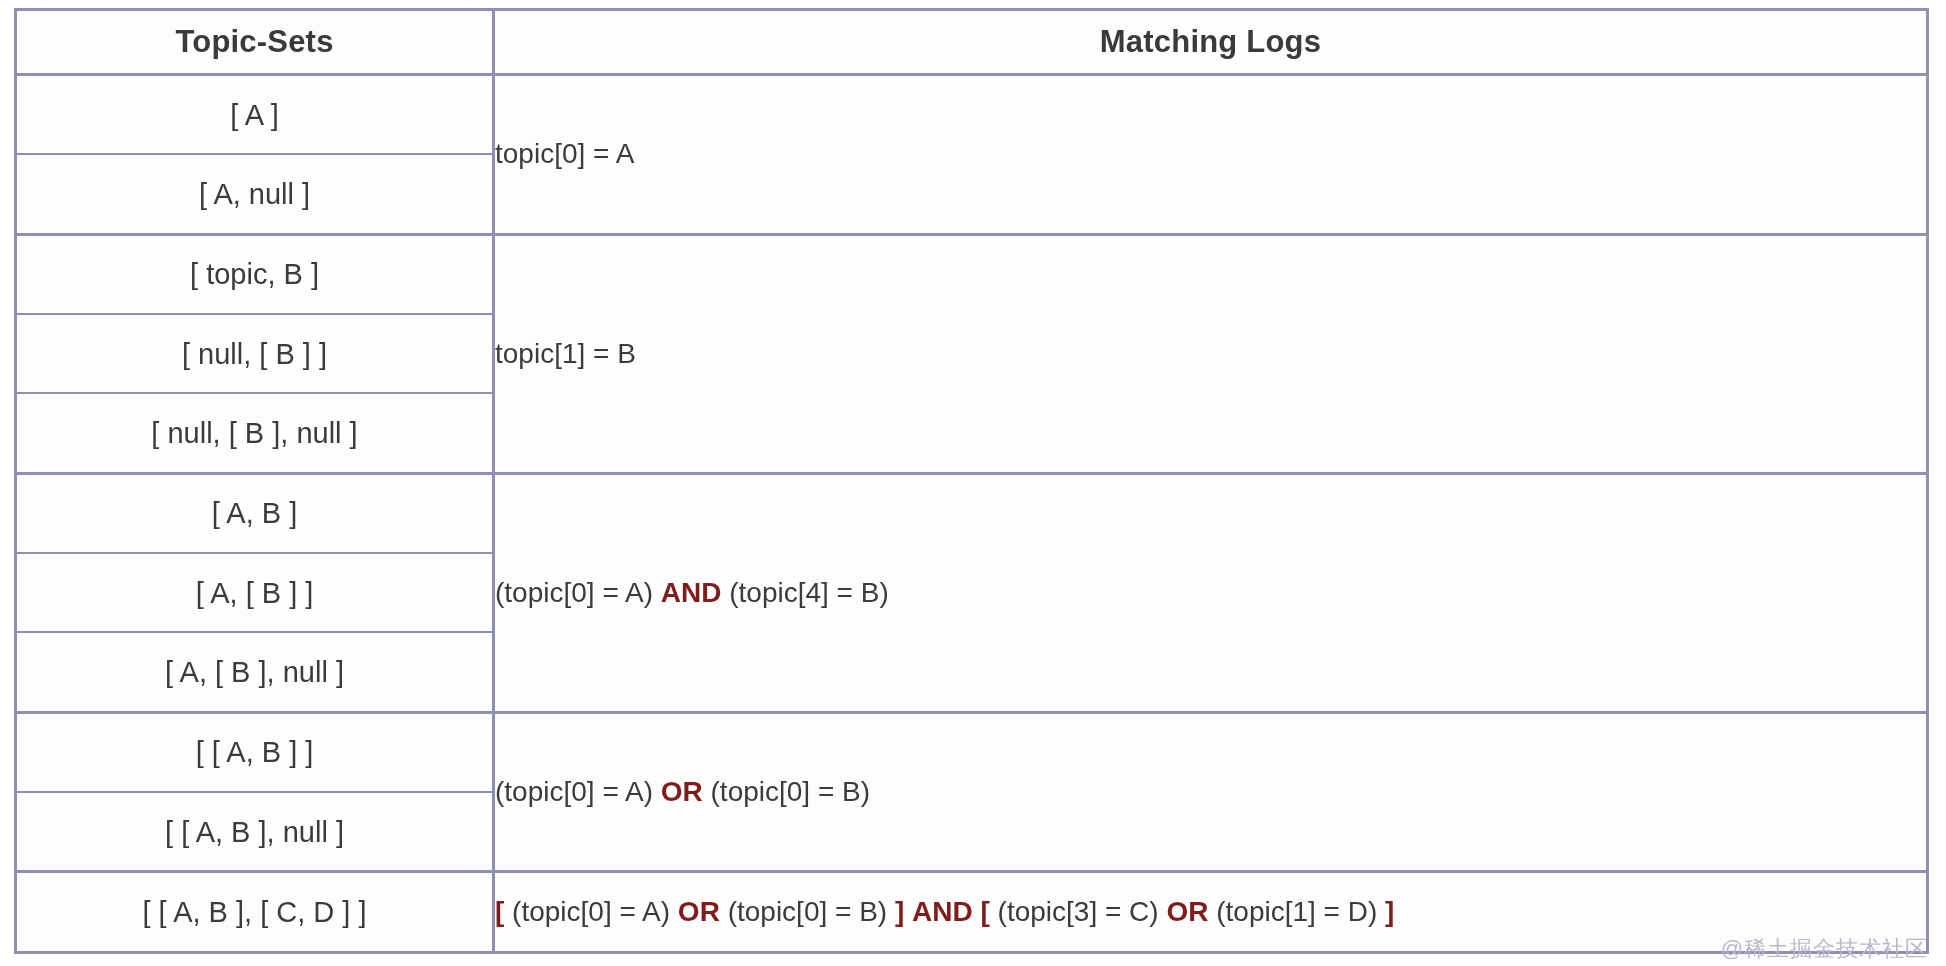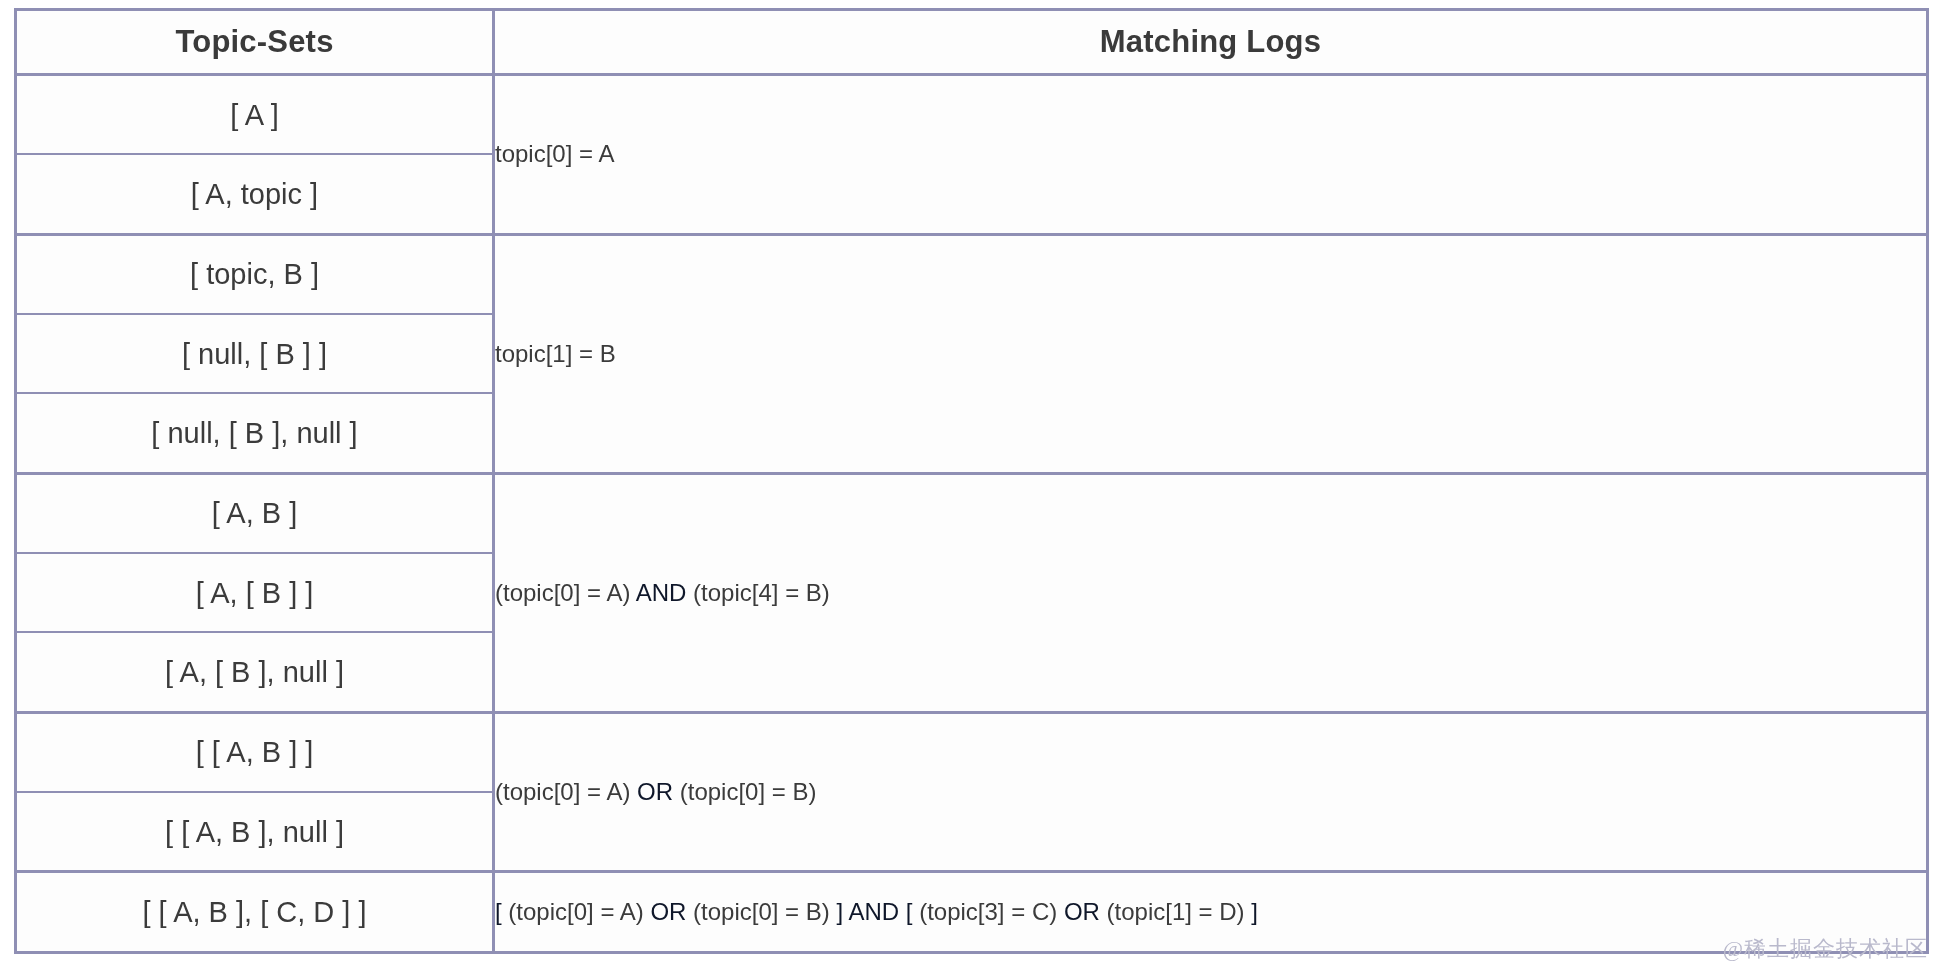--- a/index.html
+++ b/index.html
@@ -66,43 +66,43 @@
     color: #3b3b3b;
     height: 64px;
     line-height: 64px;
     white-space: nowrap;
     border-left-width: 3px !important;
   }
 
   .right-cell {
     text-align: left;
     vertical-align: middle;
-    font-size: 24px;
+    font-size: 28px;
     color: #3b3b3b;
     padding-left: 44px;
     white-space: nowrap;
     border-left-width: 3px !important;
     border-right-width: 3px !important;
   }
 
-  .right-cell b { font-weight: normal; color: #0f172a; }
+  .right-cell b { font-weight: bold; color: #7f1d1d; }
 
   
   tr.group-start > td { border-top-width: 3px; }
   tr.last-row > td { border-bottom-width: 3px; }
 
   .watermark {
     position: absolute;
     right: 18px;
     bottom: 2px;
     font-size: 22px;
     color: #b9b9cc;
     letter-spacing: 1px;
     white-space: nowrap;
-    font-family: Liberation Serif, serif;
+    font-family: Liberation Sans, sans-serif;
     margin-top: 28px;
   }
 </style>
 </head>
 <body>
 
 <div class="table-wrap">
   <table class="topic-table">
     <colgroup>
       <col class="c-left">
@@ -113,21 +113,21 @@
         <th class="hdr-cell">Topic-Sets</th>
         <th class="hdr-cell">Matching Logs</th>
       </tr>
     </thead>
     <tbody id="table-body">
         <tr class="group-start">
           <td class="left-cell">[ A ]</td>
           <td class="right-cell" rowspan="2"><span>topic[0] = A</span></td>
         </tr>
         <tr>
-          <td class="left-cell">[ A, topic ]</td>
+          <td class="left-cell">[ A, null ]</td>
         </tr>
         <tr class="group-start">
           <td class="left-cell">[ topic, B ]</td>
           <td class="right-cell" rowspan="3"><span>topic[1] = B</span></td>
         </tr>
         <tr>
           <td class="left-cell">[ null, [ B ] ]</td>
         </tr>
         <tr>
           <td class="left-cell">[ null, [ B ], null ]</td>

